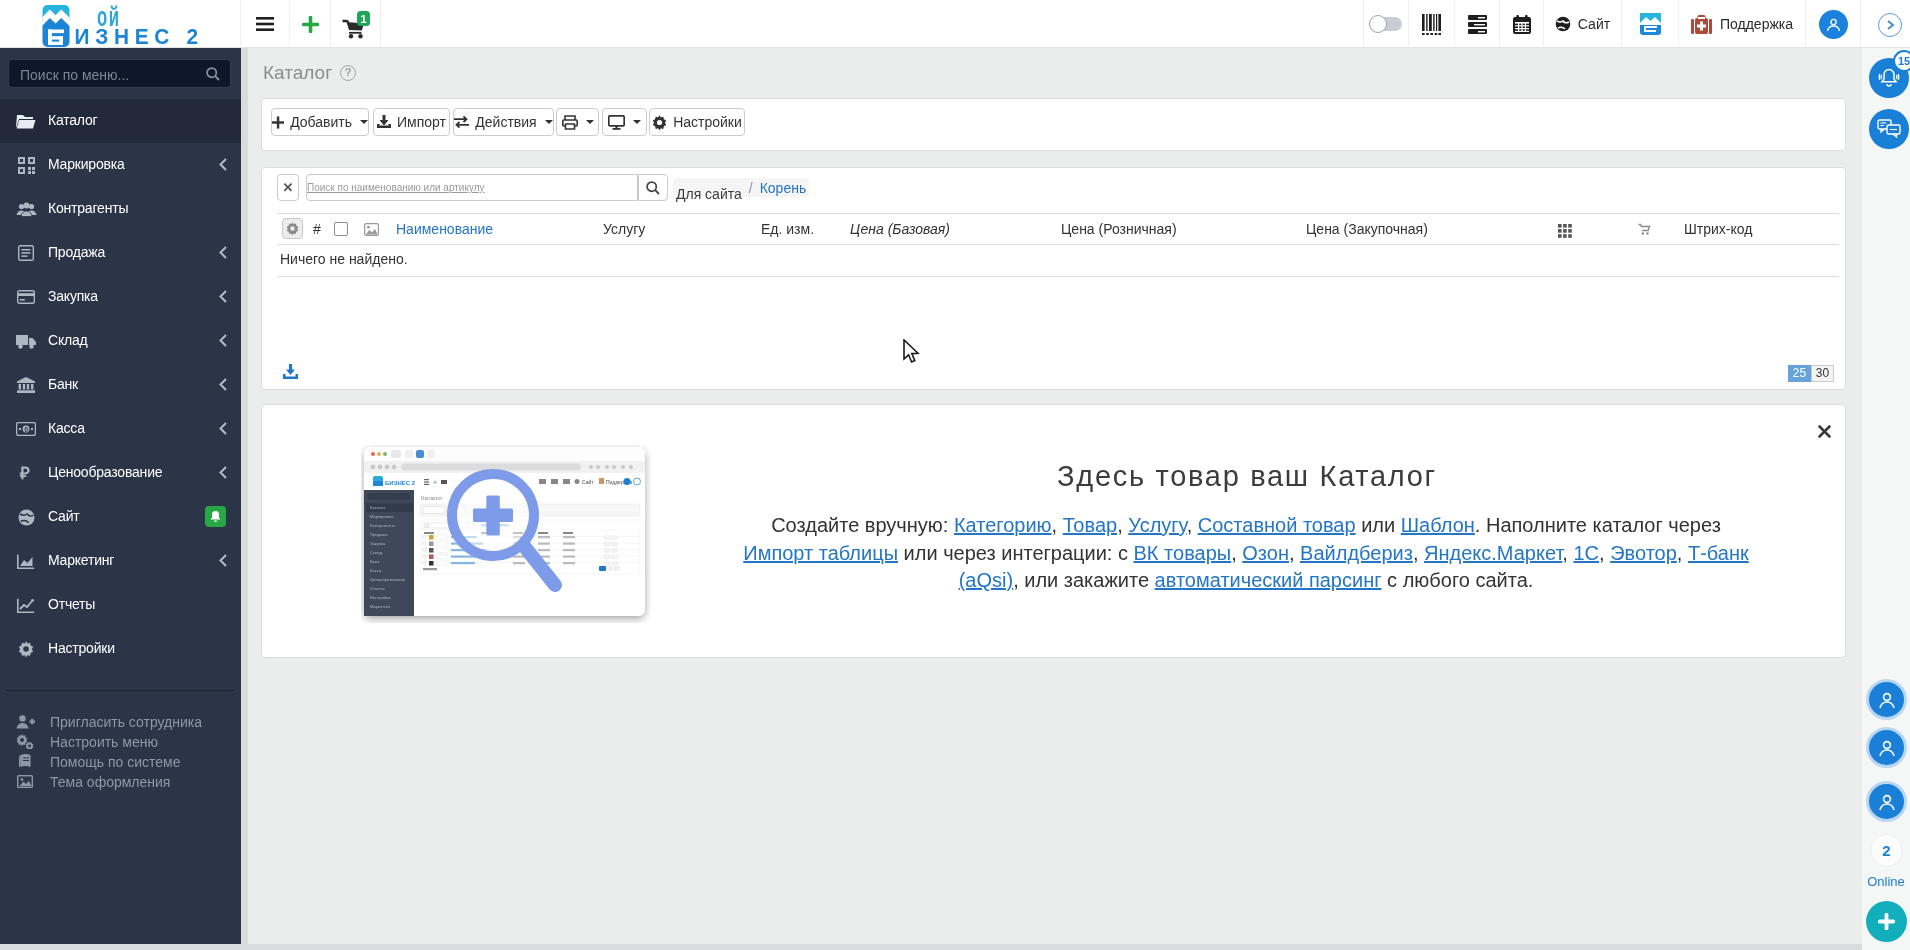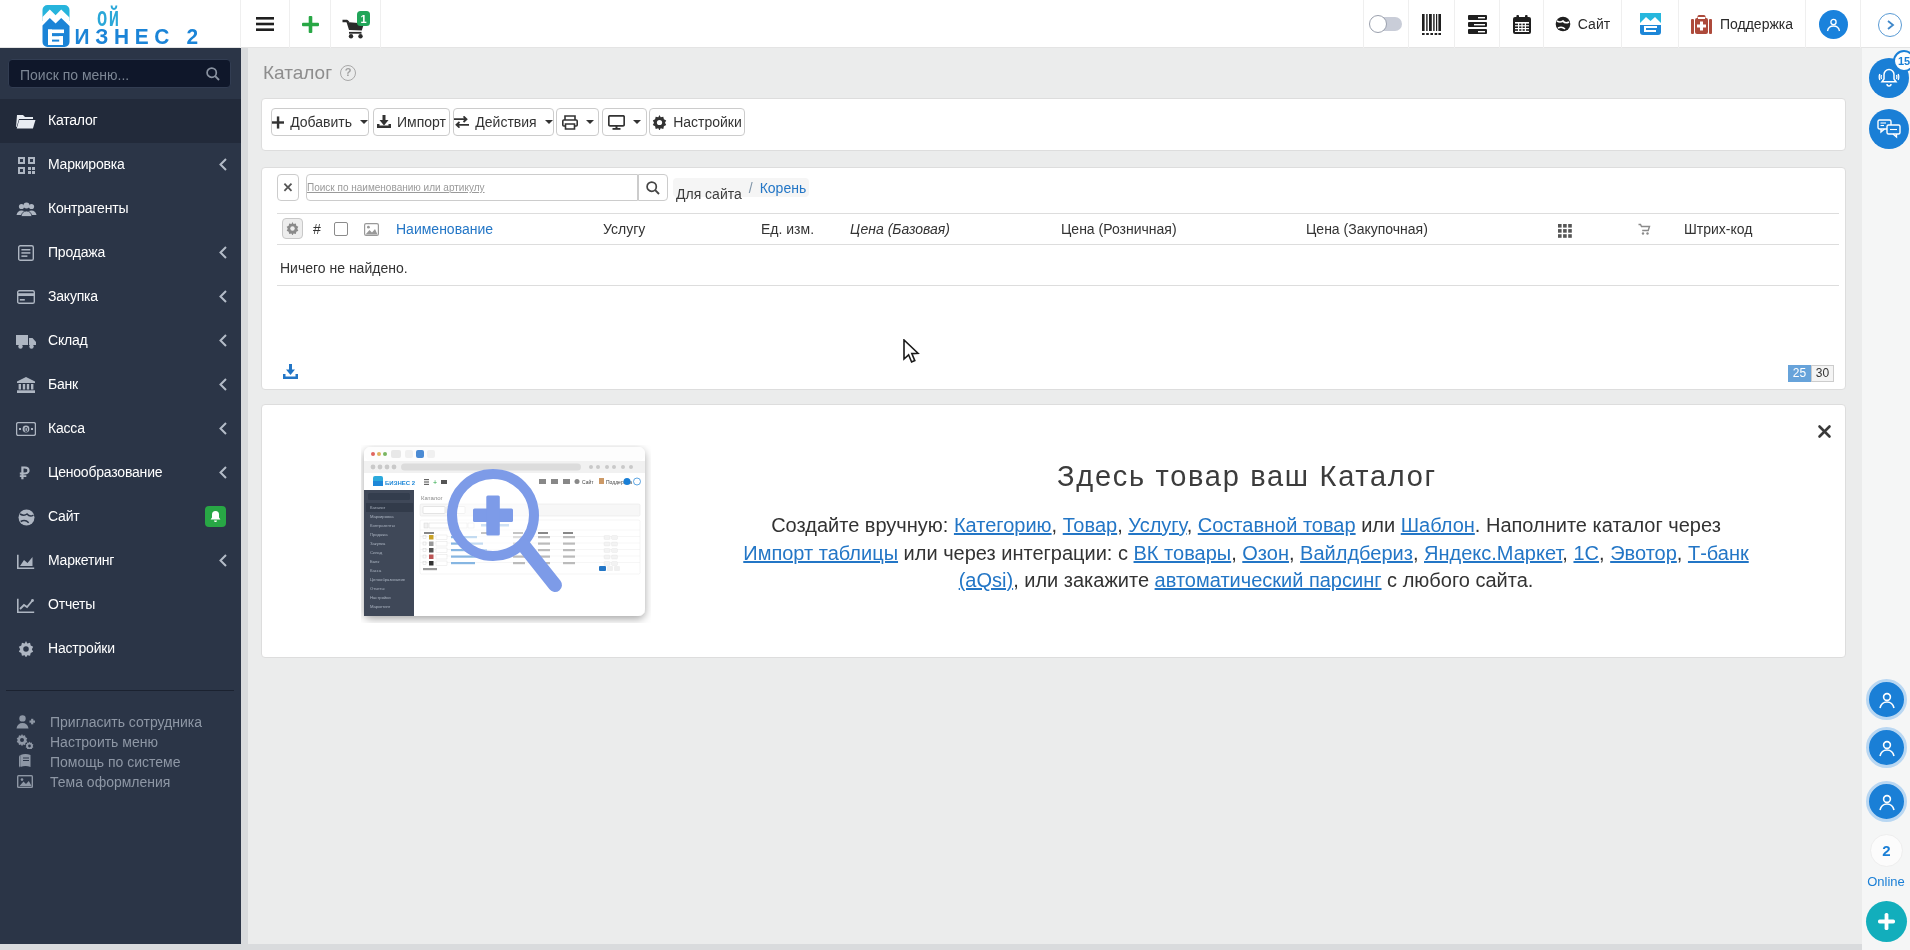--- a/index.html
+++ b/index.html
@@ -52,21 +52,21 @@
 #searchbtn { position:absolute; left:376px; top:6px; width:30px; height:27px; background:#fff; border:1px solid #ccc; border-radius:0 4px 4px 0; display:flex; align-items:center; justify-content:center; }
 #breadcrumb { position:absolute; left:411px; top:10px; height:19px; background:#f5f5f5; border-radius:4px; display:flex; align-items:center; padding:0 3px; font-size:14px; }
 #breadcrumb b { color:#3d3d3d; font-weight:normal;margin-top:12px; }
 #breadcrumb .sep { color:#7f94a8; margin:0 7px; }
 #breadcrumb a { color:#2376c6; text-decoration:none; }
 
 
 #tbl { position:absolute; left:15px; top:45px; width:1562px; border-top:1px solid #ddd; border-bottom:1px solid #ddd; }
 #thead { position:relative; height:31px; border-bottom:1px solid #ddd; font-size:14px; font-weight:normal; color:#333; }
 #thead .th { position:absolute; top:7px; }
-#trow { position:relative; height:31px; font-size:14px; color:#333;margin-top:9px; }
+#trow { position:relative; height:31px; font-size:14px; color:#333; }
 #gearbtn { position:absolute; left:5px; top:4px; width:21px; height:21px; background:#ededed; border:1px solid #c8c8c8; border-radius:4px; display:flex; align-items:center; justify-content:center; }
 #cb { position:absolute; left:57px; top:8px; width:14px; height:14px; border:1px solid #8b8b8b; border-radius:2px; background:#fff; }
 
 
 #dl { position:absolute; left:21px; top:196px; }
 #pag { position:absolute; right:11px; top:197px; display:flex; }
 #pag .p1 { width:23px; height:17px; background:#67a3da; color:#fff; font-size:12px; text-align:center; line-height:17px; }
 #pag .p2 { width:23px; height:17px; background:#f4f4f4; border:1px solid #ccc; color:#333; font-size:12px; text-align:center; line-height:15px; }
 
 

